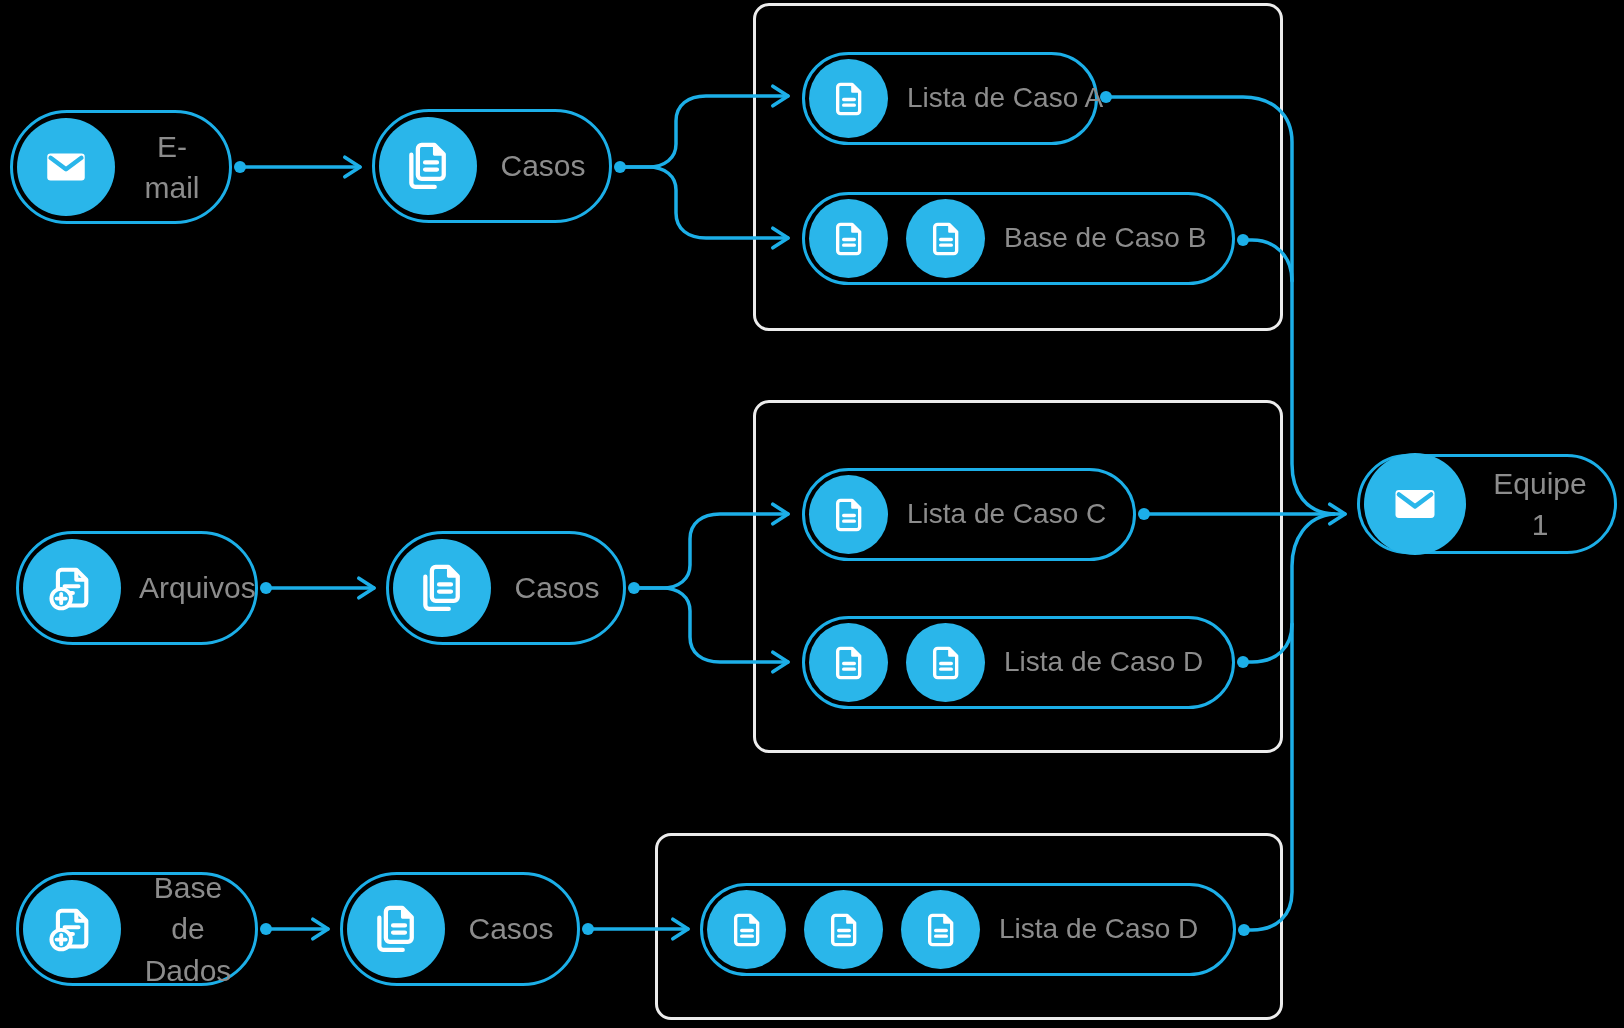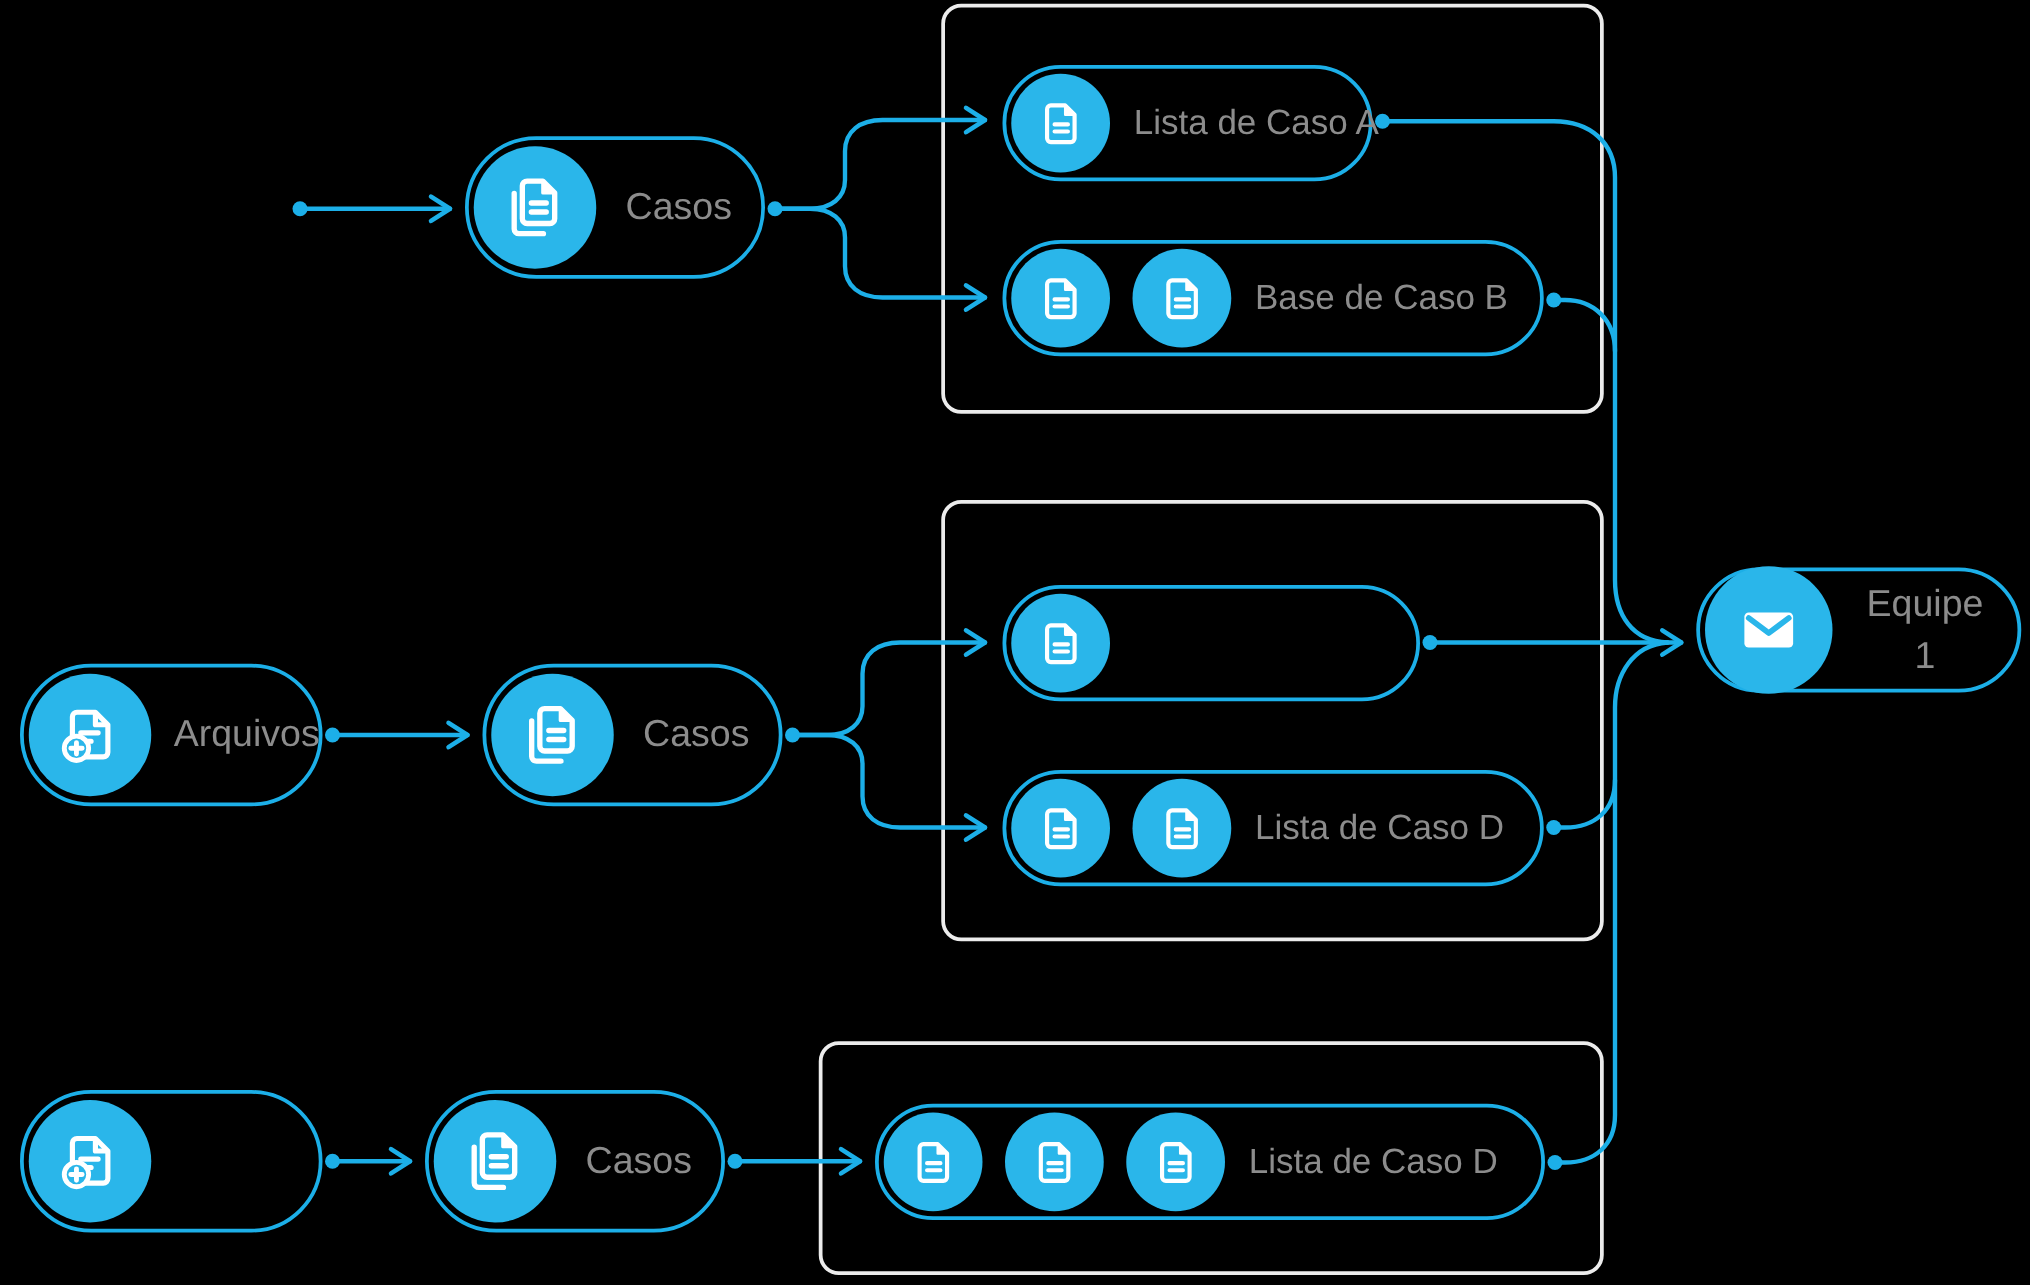--- a/index.html
+++ b/index.html
@@ -40,20 +40,29 @@
 </style>
 </head>
 <body>
 
 <div id="canvas">
 
   <div class="group" style="left:753px;top:3px;width:530px;height:328px"></div>
   <div class="group" style="left:753px;top:400px;width:530px;height:353px"></div>
   <div class="group" style="left:655px;top:833px;width:628px;height:187px"></div>
 
+  <div class="pill pill-lg" style="left:10px;top:110px;width:222px">
+    <div class="circle c-lg">
+      <svg width="50" height="50" viewBox="0 0 24 24">
+        <rect x="3" y="5.5" width="18" height="13" rx="1.6" fill="#fff"></rect>
+        <path d="M4.6 7.6 L12 13.1 L19.4 7.6" stroke="#2AB6EA" stroke-width="2.1" fill="none" stroke-linecap="round" stroke-linejoin="round"></path>
+      </svg>
+    </div>
+    <div class="label">E-mail</div>
+  </div>
 
   <div class="pill pill-lg" style="left:372px;top:109px;width:240px">
     <div class="circle c-lg">
       <svg width="54" height="54" viewBox="0 0 24 24">
         <path d="M4.6 7 V 19.6 a1.7 1.7 0 0 0 1.7 1.7 H 15" fill="none" stroke="#fff" stroke-width="1.9" stroke-linecap="round"></path>
         <path d="M9.2 2.6 h5.6 l4.2 4.2 V 16 a1.7 1.7 0 0 1 -1.7 1.7 H 9.2 A1.7 1.7 0 0 1 7.5 16 V 4.3 A1.7 1.7 0 0 1 9.2 2.6 Z" fill="none" stroke="#fff" stroke-width="1.9" stroke-linejoin="round"></path>
         <path d="M14.8 2.6 V 6.8 H 19 Z" fill="#fff" stroke="#fff" stroke-width="1.2" stroke-linejoin="round"></path>
         <path d="M10.7 10.4 H 16 M10.7 13.6 H 16" stroke="#fff" stroke-width="1.9" stroke-linecap="round"></path>
       </svg>
     </div>
@@ -115,20 +124,21 @@
   </div>
 
   <div class="pill pill-sm" style="left:802px;top:468px;width:334px">
     <div class="circle c-sm">
       <svg width="40" height="40" viewBox="0 0 24 24">
         <path d="M7 3.2 h6.9 l4.5 4.5 V 19 a1.8 1.8 0 0 1 -1.8 1.8 H 7 A1.8 1.8 0 0 1 5.2 19 V 5 A1.8 1.8 0 0 1 7 3.2 Z" fill="none" stroke="#fff" stroke-width="2" stroke-linejoin="round"></path>
         <path d="M13.9 3.2 V 7.7 H 18.4 Z" fill="#fff" stroke="#fff" stroke-width="1.2" stroke-linejoin="round"></path>
         <path d="M8.8 12.3 H 15.2 M8.8 15.7 H 15.2" stroke="#fff" stroke-width="2" stroke-linecap="round"></path>
       </svg>
     </div>
+    <div class="label list-label">Lista de Caso C</div>
   </div>
 
   <div class="pill pill-sm" style="left:802px;top:616px;width:433px">
     <div class="circle c-sm">
       <svg width="40" height="40" viewBox="0 0 24 24">
         <path d="M7 3.2 h6.9 l4.5 4.5 V 19 a1.8 1.8 0 0 1 -1.8 1.8 H 7 A1.8 1.8 0 0 1 5.2 19 V 5 A1.8 1.8 0 0 1 7 3.2 Z" fill="none" stroke="#fff" stroke-width="2" stroke-linejoin="round"></path>
         <path d="M13.9 3.2 V 7.7 H 18.4 Z" fill="#fff" stroke="#fff" stroke-width="1.2" stroke-linejoin="round"></path>
         <path d="M8.8 12.3 H 15.2 M8.8 15.7 H 15.2" stroke="#fff" stroke-width="2" stroke-linecap="round"></path>
       </svg>
     </div>
@@ -145,20 +155,21 @@
   <div class="pill pill-lg" style="left:16px;top:872px;width:242px">
     <div class="circle c-lg">
       <svg width="52" height="52" viewBox="0 0 24 24">
         <path d="M7.2 3.6 H 14 L 18.6 8.2 V 18.4 a1.7 1.7 0 0 1 -1.7 1.7 H 7.2 A1.7 1.7 0 0 1 5.5 18.4 V 5.3 A1.7 1.7 0 0 1 7.2 3.6 Z" fill="none" stroke="#fff" stroke-width="1.9" stroke-linejoin="round"></path>
         <path d="M14 3.6 V 8.2 H 18.6" fill="none" stroke="#fff" stroke-width="1.9" stroke-linejoin="round"></path>
         <path d="M8.6 11.2 H 15 M8.6 14.3 H 12.4" stroke="#fff" stroke-width="1.9" stroke-linecap="round"></path>
         <circle cx="7" cy="16.9" r="4.5" fill="#2AB6EA" stroke="#fff" stroke-width="1.8"></circle>
         <path d="M7 14.8 V 19 M4.9 16.9 H 9.1" stroke="#fff" stroke-width="1.8" stroke-linecap="round"></path>
       </svg>
     </div>
+    <div class="label">Base de Dados</div>
   </div>
 
   <div class="pill pill-lg" style="left:340px;top:872px;width:240px">
     <div class="circle c-lg">
       <svg width="54" height="54" viewBox="0 0 24 24">
         <path d="M4.6 7 V 19.6 a1.7 1.7 0 0 0 1.7 1.7 H 15" fill="none" stroke="#fff" stroke-width="1.9" stroke-linecap="round"></path>
         <path d="M9.2 2.6 h5.6 l4.2 4.2 V 16 a1.7 1.7 0 0 1 -1.7 1.7 H 9.2 A1.7 1.7 0 0 1 7.5 16 V 4.3 A1.7 1.7 0 0 1 9.2 2.6 Z" fill="none" stroke="#fff" stroke-width="1.9" stroke-linejoin="round"></path>
         <path d="M14.8 2.6 V 6.8 H 19 Z" fill="#fff" stroke="#fff" stroke-width="1.2" stroke-linejoin="round"></path>
         <path d="M10.7 10.4 H 16 M10.7 13.6 H 16" stroke="#fff" stroke-width="1.9" stroke-linecap="round"></path>
       </svg>

